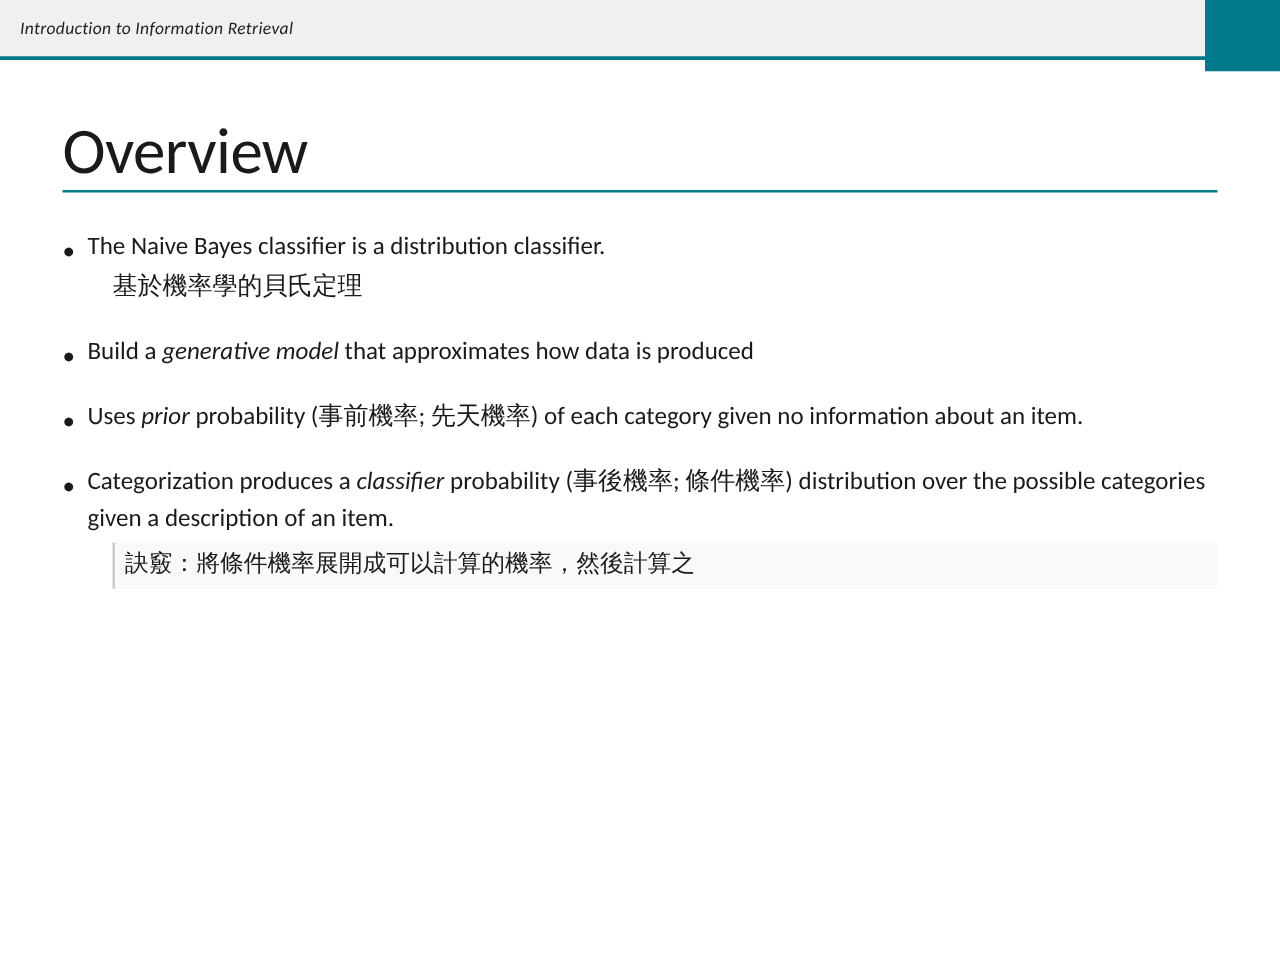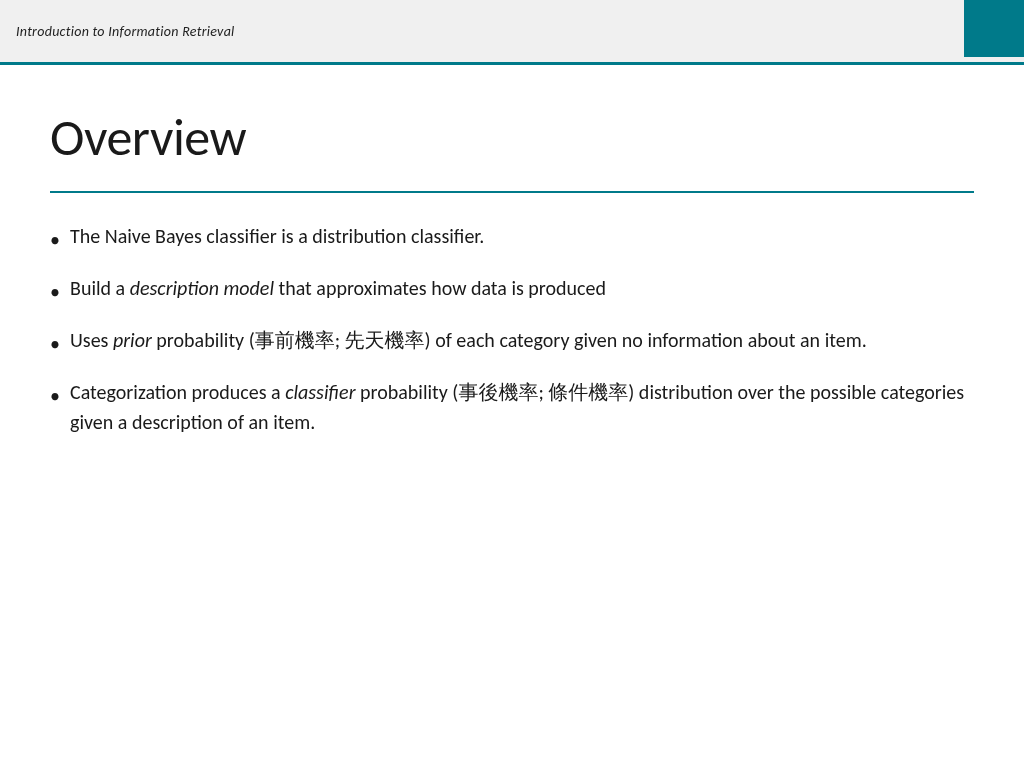--- a/index.html
+++ b/index.html
@@ -12,21 +12,21 @@
       width: 1024px;
       height: 768px;
       background: #ffffff;
       font-family: 'Segoe UI', Calibri, Arial, sans-serif;
       overflow: hidden;
     }
 
     
     .header {
       width: 100%;
-      height: 65px;
+      height: 48px;
       background: #f0f0f0;
       border-bottom: 3px solid #007a8a;
       display: flex;
       align-items: center;
       padding: 0 16px;
       position: relative;
     }
 
     .header-title {
       font-size: 14px;
@@ -46,21 +46,21 @@
 
     
     .main-content {
       padding: 40px 50px 30px 50px;
     }
 
     .slide-title {
       font-size: 52px;
       font-weight: 300;
       color: #1a1a1a;
-      margin-bottom: 22px;
+      margin-bottom: 0;
       letter-spacing: -0.5px;
     }
 
     .title-underline {
       width: calc(100% - 0px);
       height: 2px;
       background: #007a8a;
       margin-bottom: 28px;
     }
 
@@ -126,39 +126,41 @@
 
   <h1 class="slide-title">Overview</h1>
   <div class="title-underline"></div>
 
   <ul class="bullet-list">
 
     <li>
       <span class="bullet-dot">•</span>
       <span class="bullet-text">
         <span>The Naive Bayes classifier is a distribution classifier.</span>
+        <span class="chinese-annotation">基於機率學的貝氏定理</span>
       </span>
     </li>
 
     <li>
       <span class="bullet-dot">•</span>
       <span class="bullet-text">
-        Build a <em>description model</em> that approximates how data is produced
+        Build a <em>generative model</em> that approximates how data is produced
       </span>
     </li>
 
     <li>
       <span class="bullet-dot">•</span>
       <span class="bullet-text">
         Uses <em>prior</em> probability (事前機率; 先天機率) of each category given no information about an item.
       </span>
     </li>
 
     <li>
       <span class="bullet-dot">•</span>
       <span class="bullet-text">
         <span>Categorization produces a <em>classifier</em> probability (事後機率; 條件機率) distribution over the possible categories given a description of an item.</span>
+        <span class="chinese-tip">訣竅：將條件機率展開成可以計算的機率，然後計算之</span>
       </span>
     </li>
 
   </ul>
 
 </div>
 
 </body></html>

